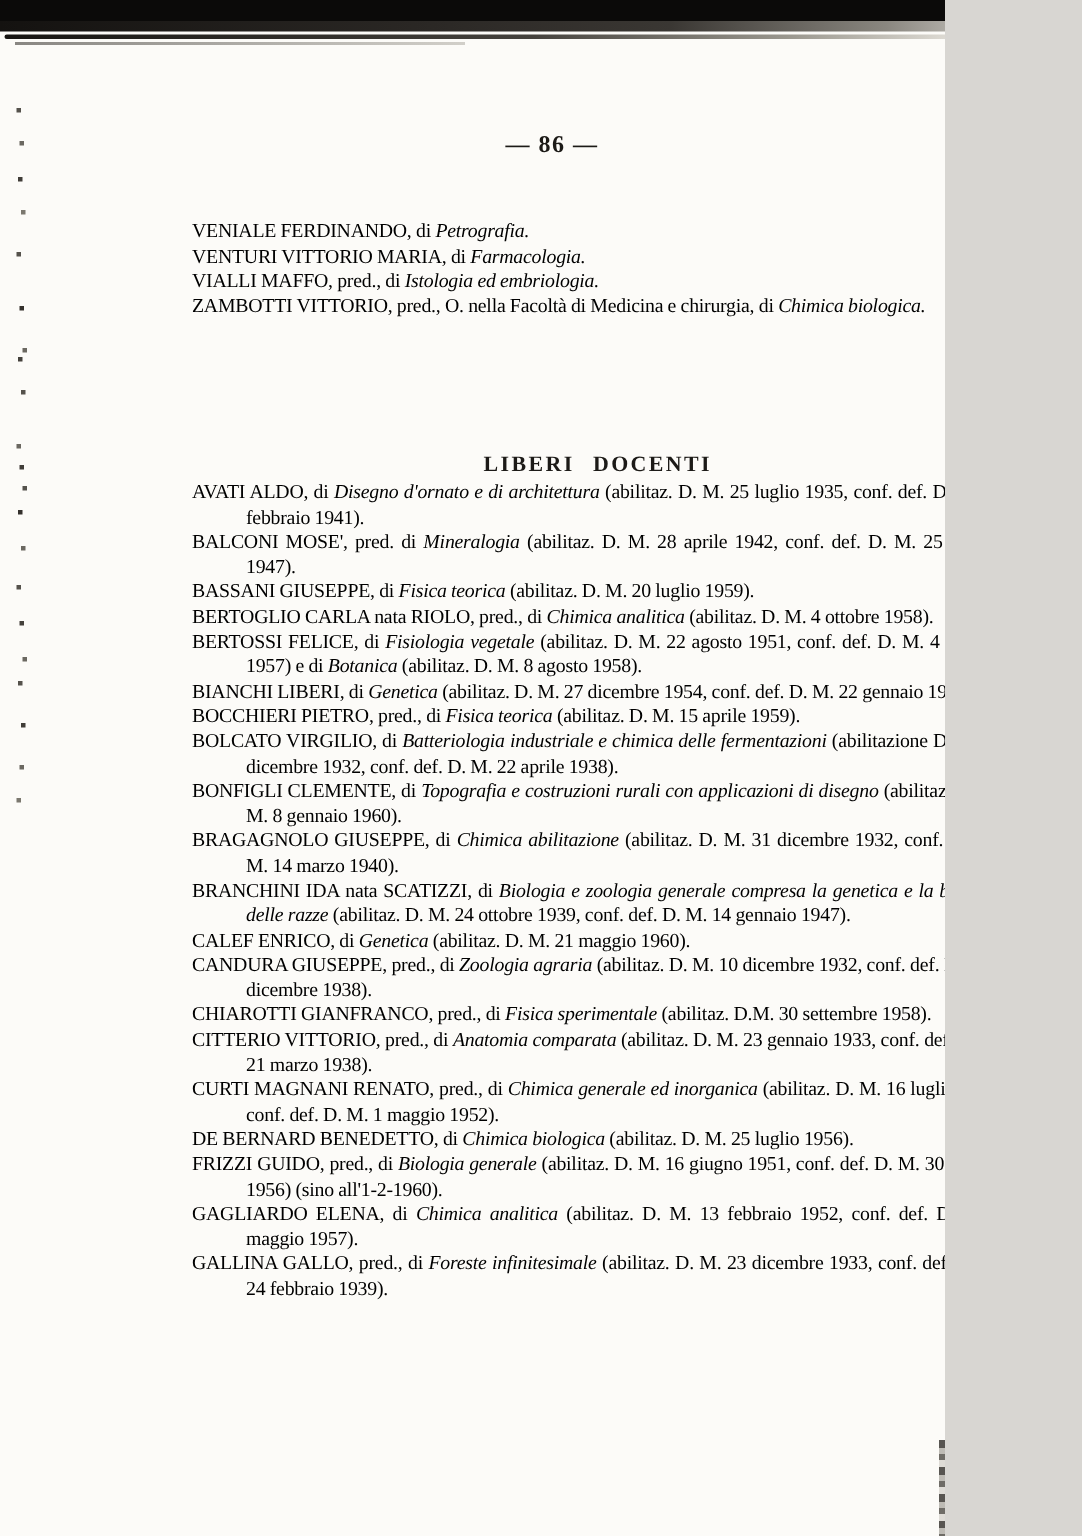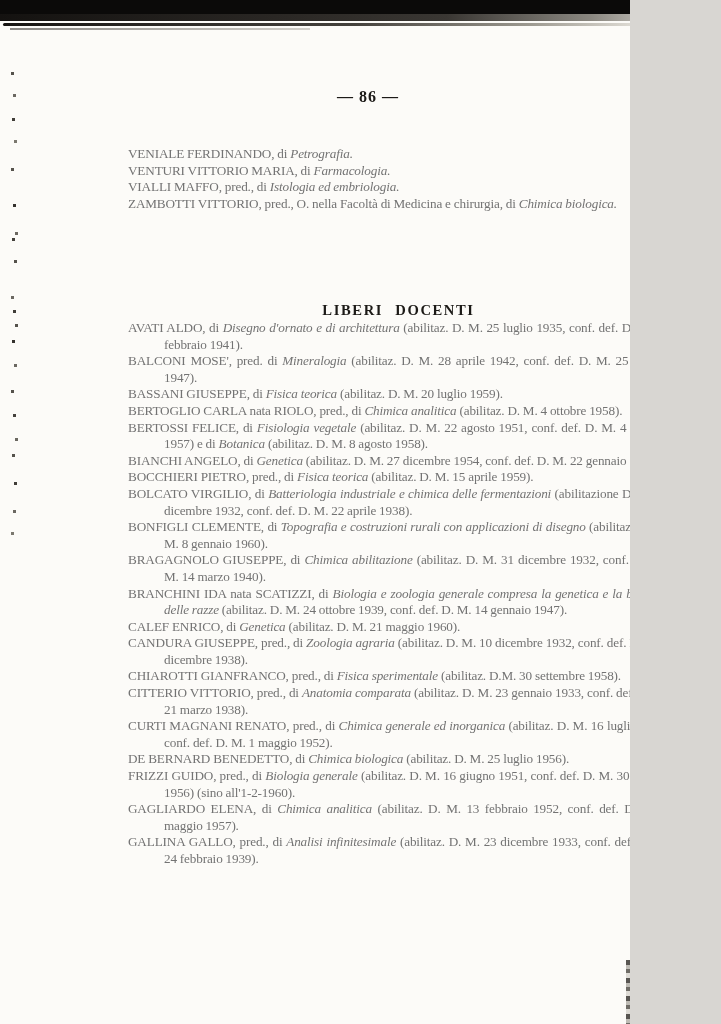--- a/index.html
+++ b/index.html
@@ -67,21 +67,21 @@
     font-size: 14.6px; font-weight: bold; letter-spacing: 1.6px; word-spacing: 7px;
     color: #1c1a17;
   }
   .docenti-list { top: 320px; }
   .entry {
     margin: 0;
     padding-left: 36px; text-indent: -36px;
     text-align: justify;
     font-size: 13.2px; line-height: 16.6px;
     letter-spacing: -0.15px; word-spacing: -0.2px;
-    color: #737373;
+    color: #000000;
   }
   .entry .it { font-style: italic; }
   .entry .medal { font-size: 12px; letter-spacing: 0; }
 </style>
 </head>
 <body>
 
 <div class="scan-page">
 
   <div class="top-band"></div>
@@ -101,30 +101,30 @@
     </div>
 
   <h2 class="section-heading">LIBERI DOCENTI</h2>
 
   <div class="text-col docenti-list">
       <p class="entry"><span>AVATI ALDO, di </span><span class="it">Disegno d'ornato e di architettura</span><span> (abilitaz. D. M. 25 luglio 1935, conf. def. D. M. 23 febbraio 1941).</span></p>
       <p class="entry"><span>BALCONI MOSE', pred. di </span><span class="it">Mineralogia</span><span> (abilitaz. D. M. 28 aprile 1942, conf. def. D. M. 25 giugno 1947).</span></p>
       <p class="entry"><span>BASSANI GIUSEPPE, di </span><span class="it">Fisica teorica</span><span> (abilitaz. D. M. 20 luglio 1959).</span></p>
       <p class="entry"><span>BERTOGLIO CARLA nata RIOLO, pred., di </span><span class="it">Chimica analitica</span><span> (abilitaz. D. M. 4 ottobre 1958).</span></p>
       <p class="entry"><span>BERTOSSI FELICE, di </span><span class="it">Fisiologia vegetale</span><span> (abilitaz. D. M. 22 agosto 1951, conf. def. D. M. 4 maggio 1957) e di </span><span class="it">Botanica</span><span> (abilitaz. D. M. 8 agosto 1958).</span></p>
-      <p class="entry"><span>BIANCHI ANGELO, di </span><span class="it">Genetica</span><span> (abilitaz. D. M. 27 dicembre 1954, conf. def. D. M. 22 gennaio 1960).</span></p>
+      <p class="entry"><span>BIANCHI LIBERI, di </span><span class="it">Genetica</span><span> (abilitaz. D. M. 27 dicembre 1954, conf. def. D. M. 22 gennaio 1960).</span></p>
       <p class="entry"><span>BOCCHIERI PIETRO, pred., di </span><span class="it">Fisica teorica</span><span> (abilitaz. D. M. 15 aprile 1959).</span></p>
       <p class="entry"><span>BOLCATO VIRGILIO, di </span><span class="it">Batteriologia industriale e chimica delle fermentazioni</span><span> (abilitazione D. M. 31 dicembre 1932, conf. def. D. M. 22 aprile 1938).</span></p>
       <p class="entry"><span>BONFIGLI CLEMENTE, di </span><span class="it">Topografia e costruzioni rurali con applicazioni di disegno</span><span> (abilitazione D. M. 8 gennaio 1960).</span></p>
       <p class="entry"><span>BRAGAGNOLO GIUSEPPE, di </span><span class="it">Chimica abilitazione</span><span> (abilitaz. D. M. 31 dicembre 1932, conf. def. D. M. 14 marzo 1940).</span></p>
       <p class="entry"><span>BRANCHINI IDA nata SCATIZZI, di </span><span class="it">Biologia e zoologia generale compresa la genetica e la biologia delle razze</span><span> (abilitaz. D. M. 24 ottobre 1939, conf. def. D. M. 14 gennaio 1947).</span></p>
       <p class="entry"><span>CALEF ENRICO, di </span><span class="it">Genetica</span><span> (abilitaz. D. M. 21 maggio 1960).</span></p>
       <p class="entry"><span>CANDURA GIUSEPPE, pred., di </span><span class="it">Zoologia agraria</span><span> (abilitaz. D. M. 10 dicembre 1932, conf. def. D. M. 9 dicembre 1938).</span></p>
       <p class="entry"><span>CHIAROTTI GIANFRANCO, pred., di </span><span class="it">Fisica sperimentale</span><span> (abilitaz. D.M. 30 settembre 1958).</span></p>
       <p class="entry"><span>CITTERIO VITTORIO, pred., di </span><span class="it">Anatomia comparata</span><span> (abilitaz. D. M. 23 gennaio 1933, conf. def. D. M. 21 marzo 1938).</span></p>
       <p class="entry"><span>CURTI MAGNANI RENATO, pred., di </span><span class="it">Chimica generale ed inorganica</span><span> (abilitaz. D. M. 16 luglio 1943, conf. def. D. M. 1 maggio 1952).</span></p>
       <p class="entry"><span>DE BERNARD BENEDETTO, di </span><span class="it">Chimica biologica</span><span> (abilitaz. D. M. 25 luglio 1956).</span></p>
       <p class="entry"><span>FRIZZI GUIDO, pred., di </span><span class="it">Biologia generale</span><span> (abilitaz. D. M. 16 giugno 1951, conf. def. D. M. 30 ottobre 1956) (sino all'1-2-1960).</span></p>
       <p class="entry"><span>GAGLIARDO ELENA, di </span><span class="it">Chimica analitica</span><span> (abilitaz. D. M. 13 febbraio 1952, conf. def. D. M. 4 maggio 1957).</span></p>
-      <p class="entry"><span>GALLINA GALLO, pred., di </span><span class="it">Analisi infinitesimale</span><span> (abilitaz. D. M. 23 dicembre 1933, conf. def. D. M. 24 febbraio 1939).</span></p>
+      <p class="entry"><span>GALLINA GALLO, pred., di </span><span class="it">Foreste infinitesimale</span><span> (abilitaz. D. M. 23 dicembre 1933, conf. def. D. M. 24 febbraio 1939).</span></p>
     </div>
 
 </div>
 
 </body></html>

